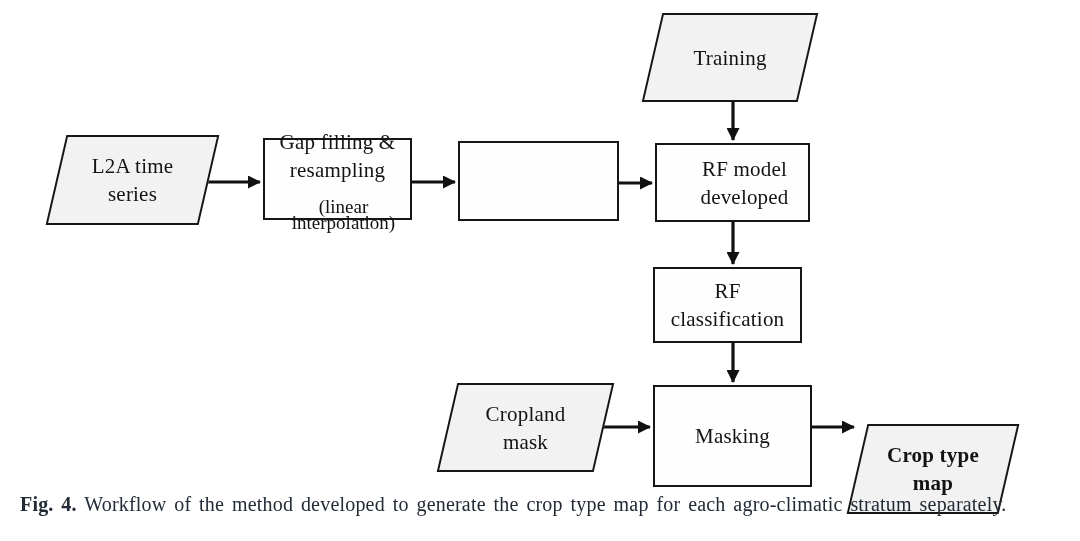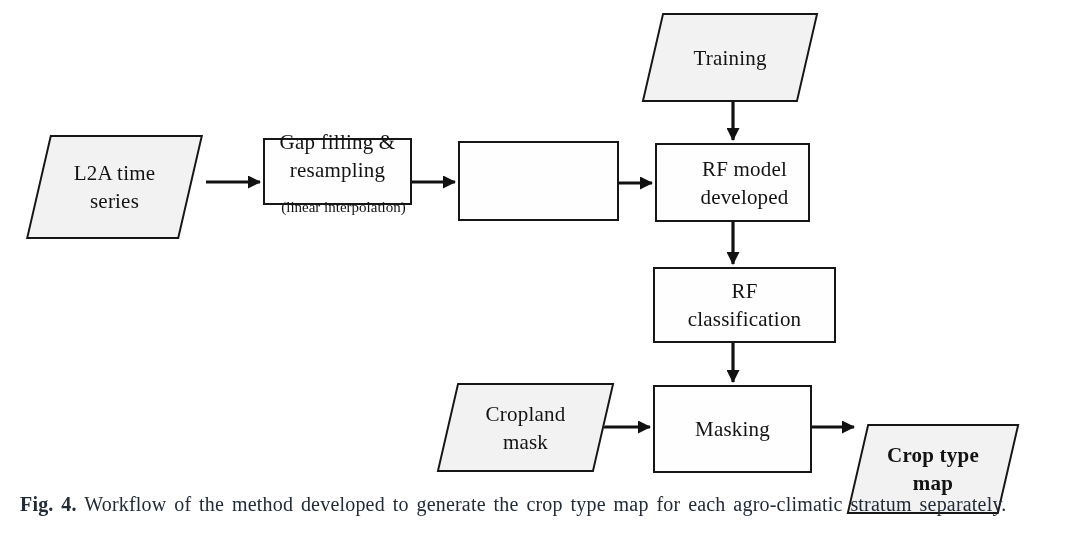--- a/index.html
+++ b/index.html
@@ -27,31 +27,31 @@
   }
   .shape { position: absolute; inset: 0; border: 2.6px solid var(--border); }
   .proc .shape { background: var(--proc-fill); }
   .io .shape { background: var(--io-fill); border-width: 2.9px; transform: skewX(-13deg); }
   .label {
     position: relative; width: 100%; text-align: center;
     font-size: 21px; line-height: 28px; color: var(--ink);
     letter-spacing: 0.2px;
   }
   .bold .label { font-weight: bold; }
-  .note { font-size: 15px; line-height: 16px; margin-top: 15px; letter-spacing: 0; padding-left: 12px; }
+  .note { font-size: 19px; line-height: 16px; margin-top: 15px; letter-spacing: 0; padding-left: 12px; }
 
   
   #n-training { left: 652px; top: 13px;  width: 156px; height: 89px; }
-  #n-l2a      { left: 38px;  top: 135px; width: 153px; height: 104px; }
-  #n-gap      { left: 263px; top: 138px; width: 149px; height: 67px; }
+  #n-l2a      { left: 56px;  top: 135px; width: 153px; height: 90px; }
+  #n-gap      { left: 263px; top: 138px; width: 149px; height: 82px; }
   #n-features { left: 458px; top: 141px; width: 161px; height: 80px; }
   #n-rfmodel  { left: 655px; top: 143px; width: 155px; height: 79px; padding-left: 24px; }
-  #n-rfclass  { left: 653px; top: 267px; width: 183px; height: 76px; }
+  #n-rfclass  { left: 653px; top: 267px; width: 149px; height: 76px; }
   #n-cropland { left: 447px; top: 383px; width: 157px; height: 89px; }
-  #n-masking  { left: 653px; top: 385px; width: 159px; height: 88px; }
+  #n-masking  { left: 653px; top: 385px; width: 159px; height: 102px; }
   #n-croptype { left: 857px; top: 382px; width: 152px; height: 90px; margin-top: 42px; }
 
   .caption {
     position: absolute; left: 20px; top: 492px; width: 1034px;
     font-size: 20px; line-height: 24px; color: var(--caption-ink);
     word-spacing: 2.6px; letter-spacing: 0.2px; white-space: nowrap;
   }
   .caption .fig-label { font-weight: bold; }
 </style>
 </head>

